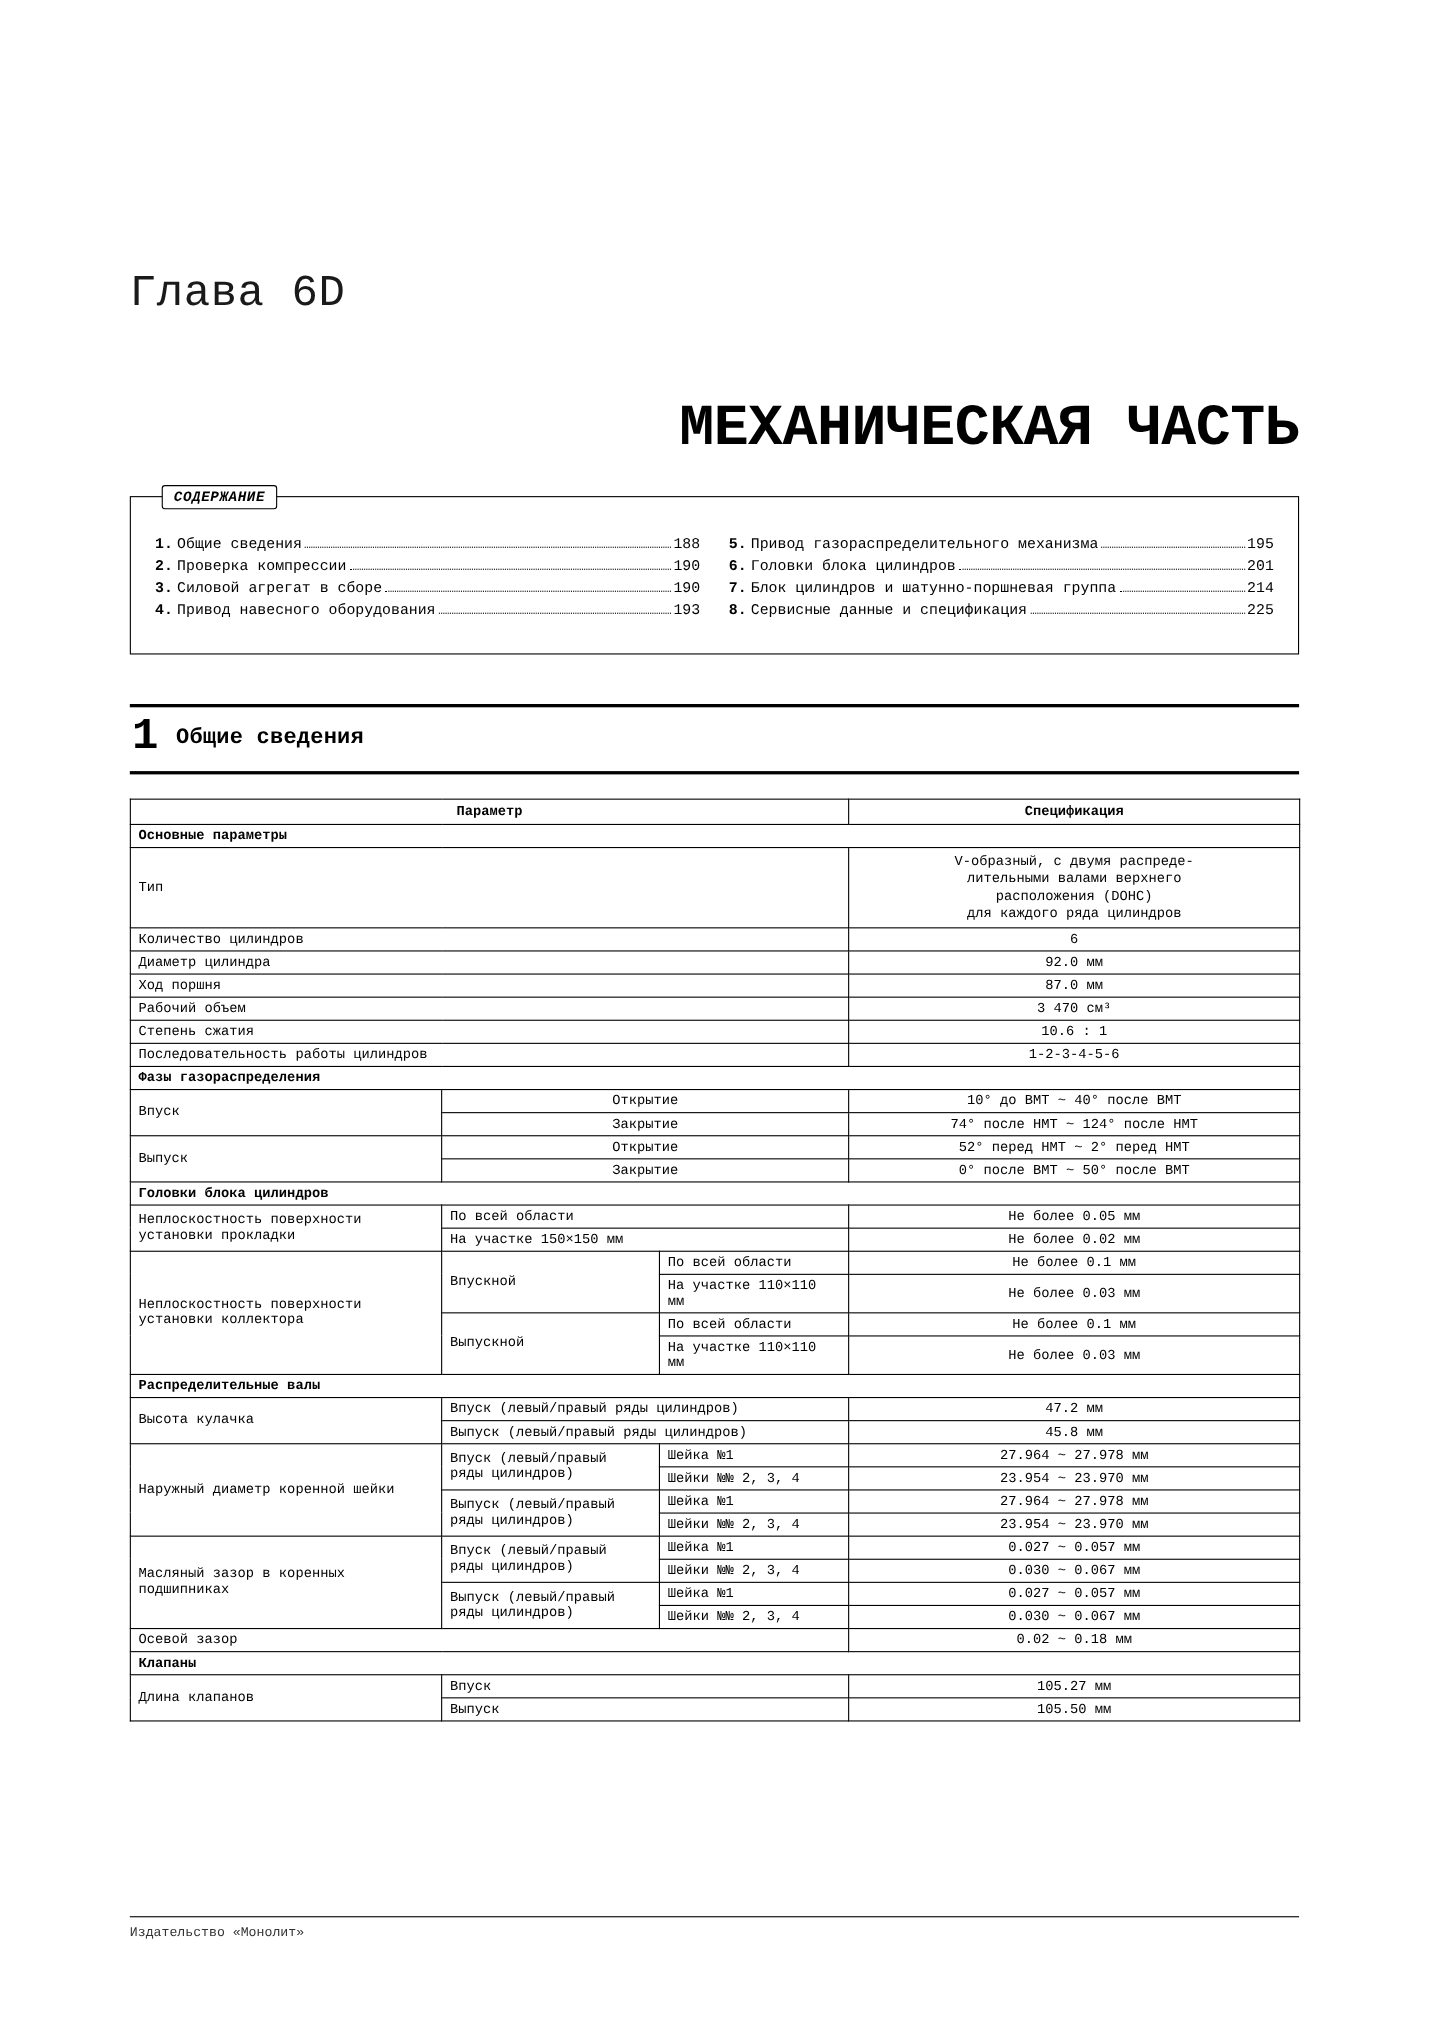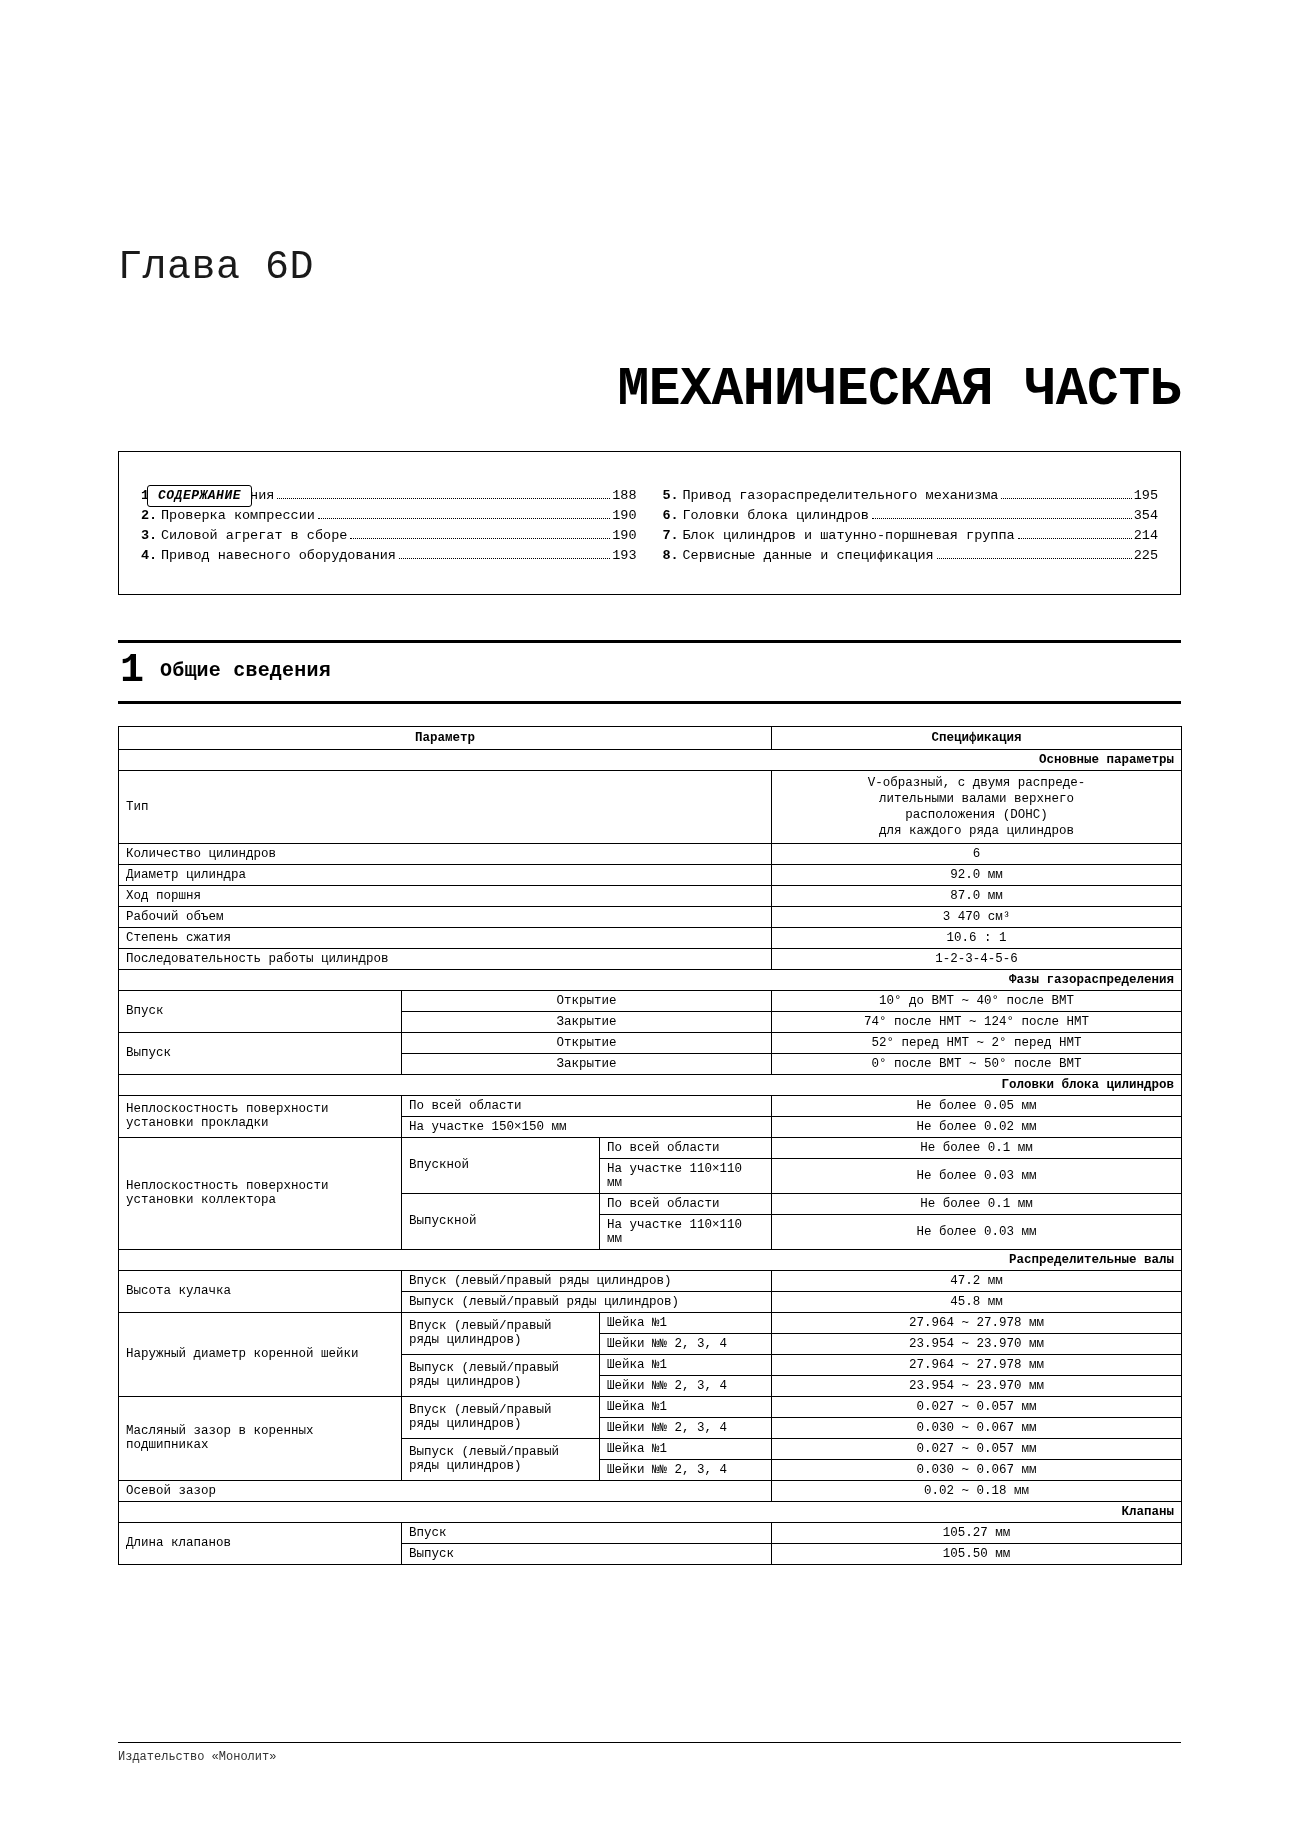--- a/index.html
+++ b/index.html
@@ -63,21 +63,20 @@
     top: -11px;
     left: 28px;
     background: #ffffff;
     border: 1px solid #000;
     border-radius: 3px;
     font-size: 13px;
     font-weight: bold;
     font-style: italic;
     padding: 2px 10px 3px 10px;
     letter-spacing: 0.5px;
-    margin-top: 44px;
   }
   .toc-cols {
     display: flex;
     gap: 26px;
     margin-top: 8px;
   }
   .toc-col { flex: 1; }
   .toc-row {
     display: flex;
     align-items: baseline;
@@ -139,21 +138,21 @@
     padding: 3px 7px;
     vertical-align: middle;
   }
   table.spec th {
     font-weight: bold;
     padding: 4px 6px;
   }
   .c-center { text-align: center; }
   .c-left { text-align: left; }
   .band {
-    text-align: right;
+    text-align: left;
     font-weight: bold;
     padding: 4px 0;
   }
   .tall { height: 66px; }
   .typecell { line-height: 16px; text-align: center; padding: 6px 8px; }
 
   
   .footer {
     position: absolute;
     left: 118px;
@@ -212,21 +211,21 @@
           <div class="toc-row">
             <span class="toc-num">5.</span>
             <span class="toc-text">Привод газораспределительного механизма</span>
             <span class="toc-dots"></span>
             <span class="toc-page">195</span>
           </div>
           <div class="toc-row">
             <span class="toc-num">6.</span>
             <span class="toc-text">Головки блока цилиндров</span>
             <span class="toc-dots"></span>
-            <span class="toc-page">354</span>
+            <span class="toc-page">201</span>
           </div>
           <div class="toc-row">
             <span class="toc-num">7.</span>
             <span class="toc-text">Блок цилиндров и шатунно-поршневая группа</span>
             <span class="toc-dots"></span>
             <span class="toc-page">214</span>
           </div>
           <div class="toc-row">
             <span class="toc-num">8.</span>
             <span class="toc-text">Сервисные данные и спецификация</span>

